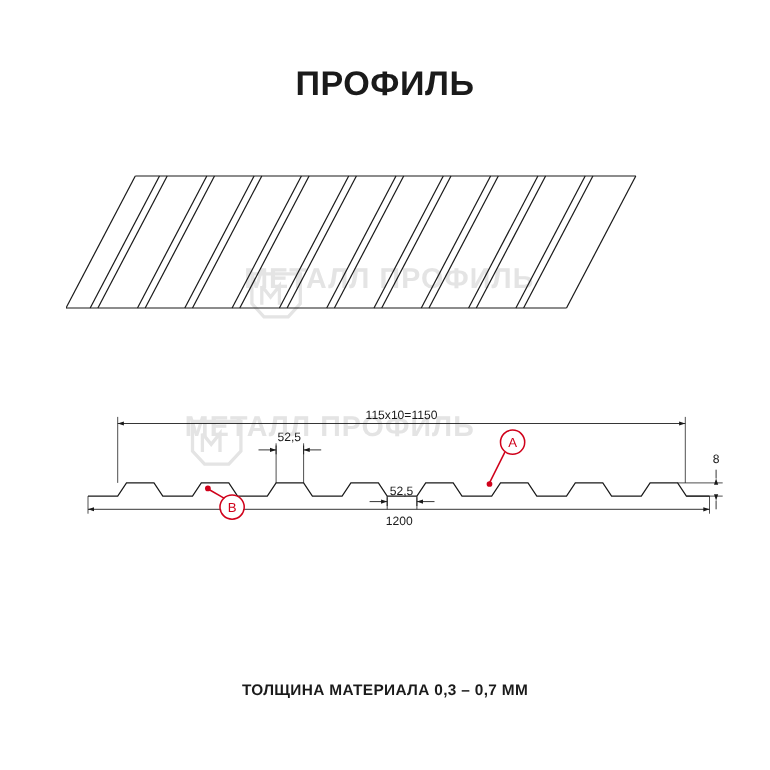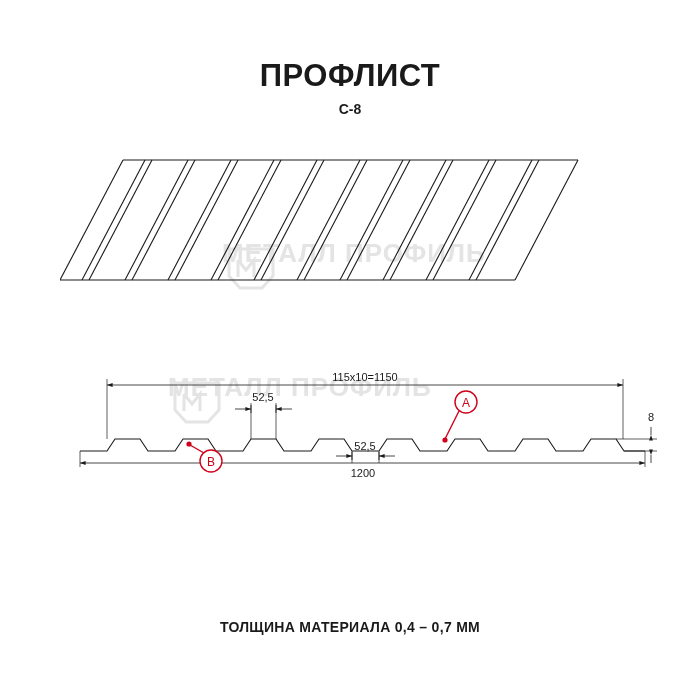--- a/index.html
+++ b/index.html
@@ -93,22 +93,21 @@
     font-size: 12px;
     fill: #d0021b;
     font-weight: normal;
   }
 </style>
 </head>
 <body>
 
 <div class="page">
 
-  <div class="title">ПРОФЛИСТ</div>
-  <div class="subtitle">С-8</div>
+  <div class="title">ПРОФИЛЬ</div>
 
   <div class="watermark wm1">МЕТАЛЛ ПРОФИЛЬ</div>
   <div class="watermark wm2">МЕТАЛЛ ПРОФИЛЬ</div>
 
   <svg class="wm-logo" style="top:246px; left:225px;" width="52" height="46" viewBox="0 0 52 46">
     <path d="M26 3 L48 3 L48 30 L37 42 L15 42 L4 30 L4 3 Z" fill="none" stroke="#e4e4e4" stroke-width="3"></path>
     <path d="M13 14 L13 31 M13 14 L21 24 L29 14 L29 31" fill="none" stroke="#e4e4e4" stroke-width="3"></path>
   </svg>
   <svg class="wm-logo" style="top:380px; left:171px;" width="52" height="46" viewBox="0 0 52 46">
     <path d="M26 3 L48 3 L48 30 L37 42 L15 42 L4 30 L4 3 Z" fill="none" stroke="#e4e4e4" stroke-width="3"></path>
@@ -238,15 +237,15 @@
 
       <g>
         <circle cx="166" cy="106" r="11" fill="#ffffff" stroke="#d0021b" stroke-width="1.4"></circle>
         <text class="callout-text" x="166" y="110.5" text-anchor="middle">B</text>
         <path d="M159 98 L145 90" stroke="#d0021b" stroke-width="1.4" fill="none"></path>
         <circle cx="144" cy="89" r="2.6" fill="#d0021b"></circle>
       </g>
     </svg>
   </div>
 
-  <div class="footer-note">ТОЛЩИНА МАТЕРИАЛА 0,4 – 0,7 ММ</div>
+  <div class="footer-note">ТОЛЩИНА МАТЕРИАЛА 0,3 – 0,7 ММ</div>
 
 </div>
 
 </body></html>

